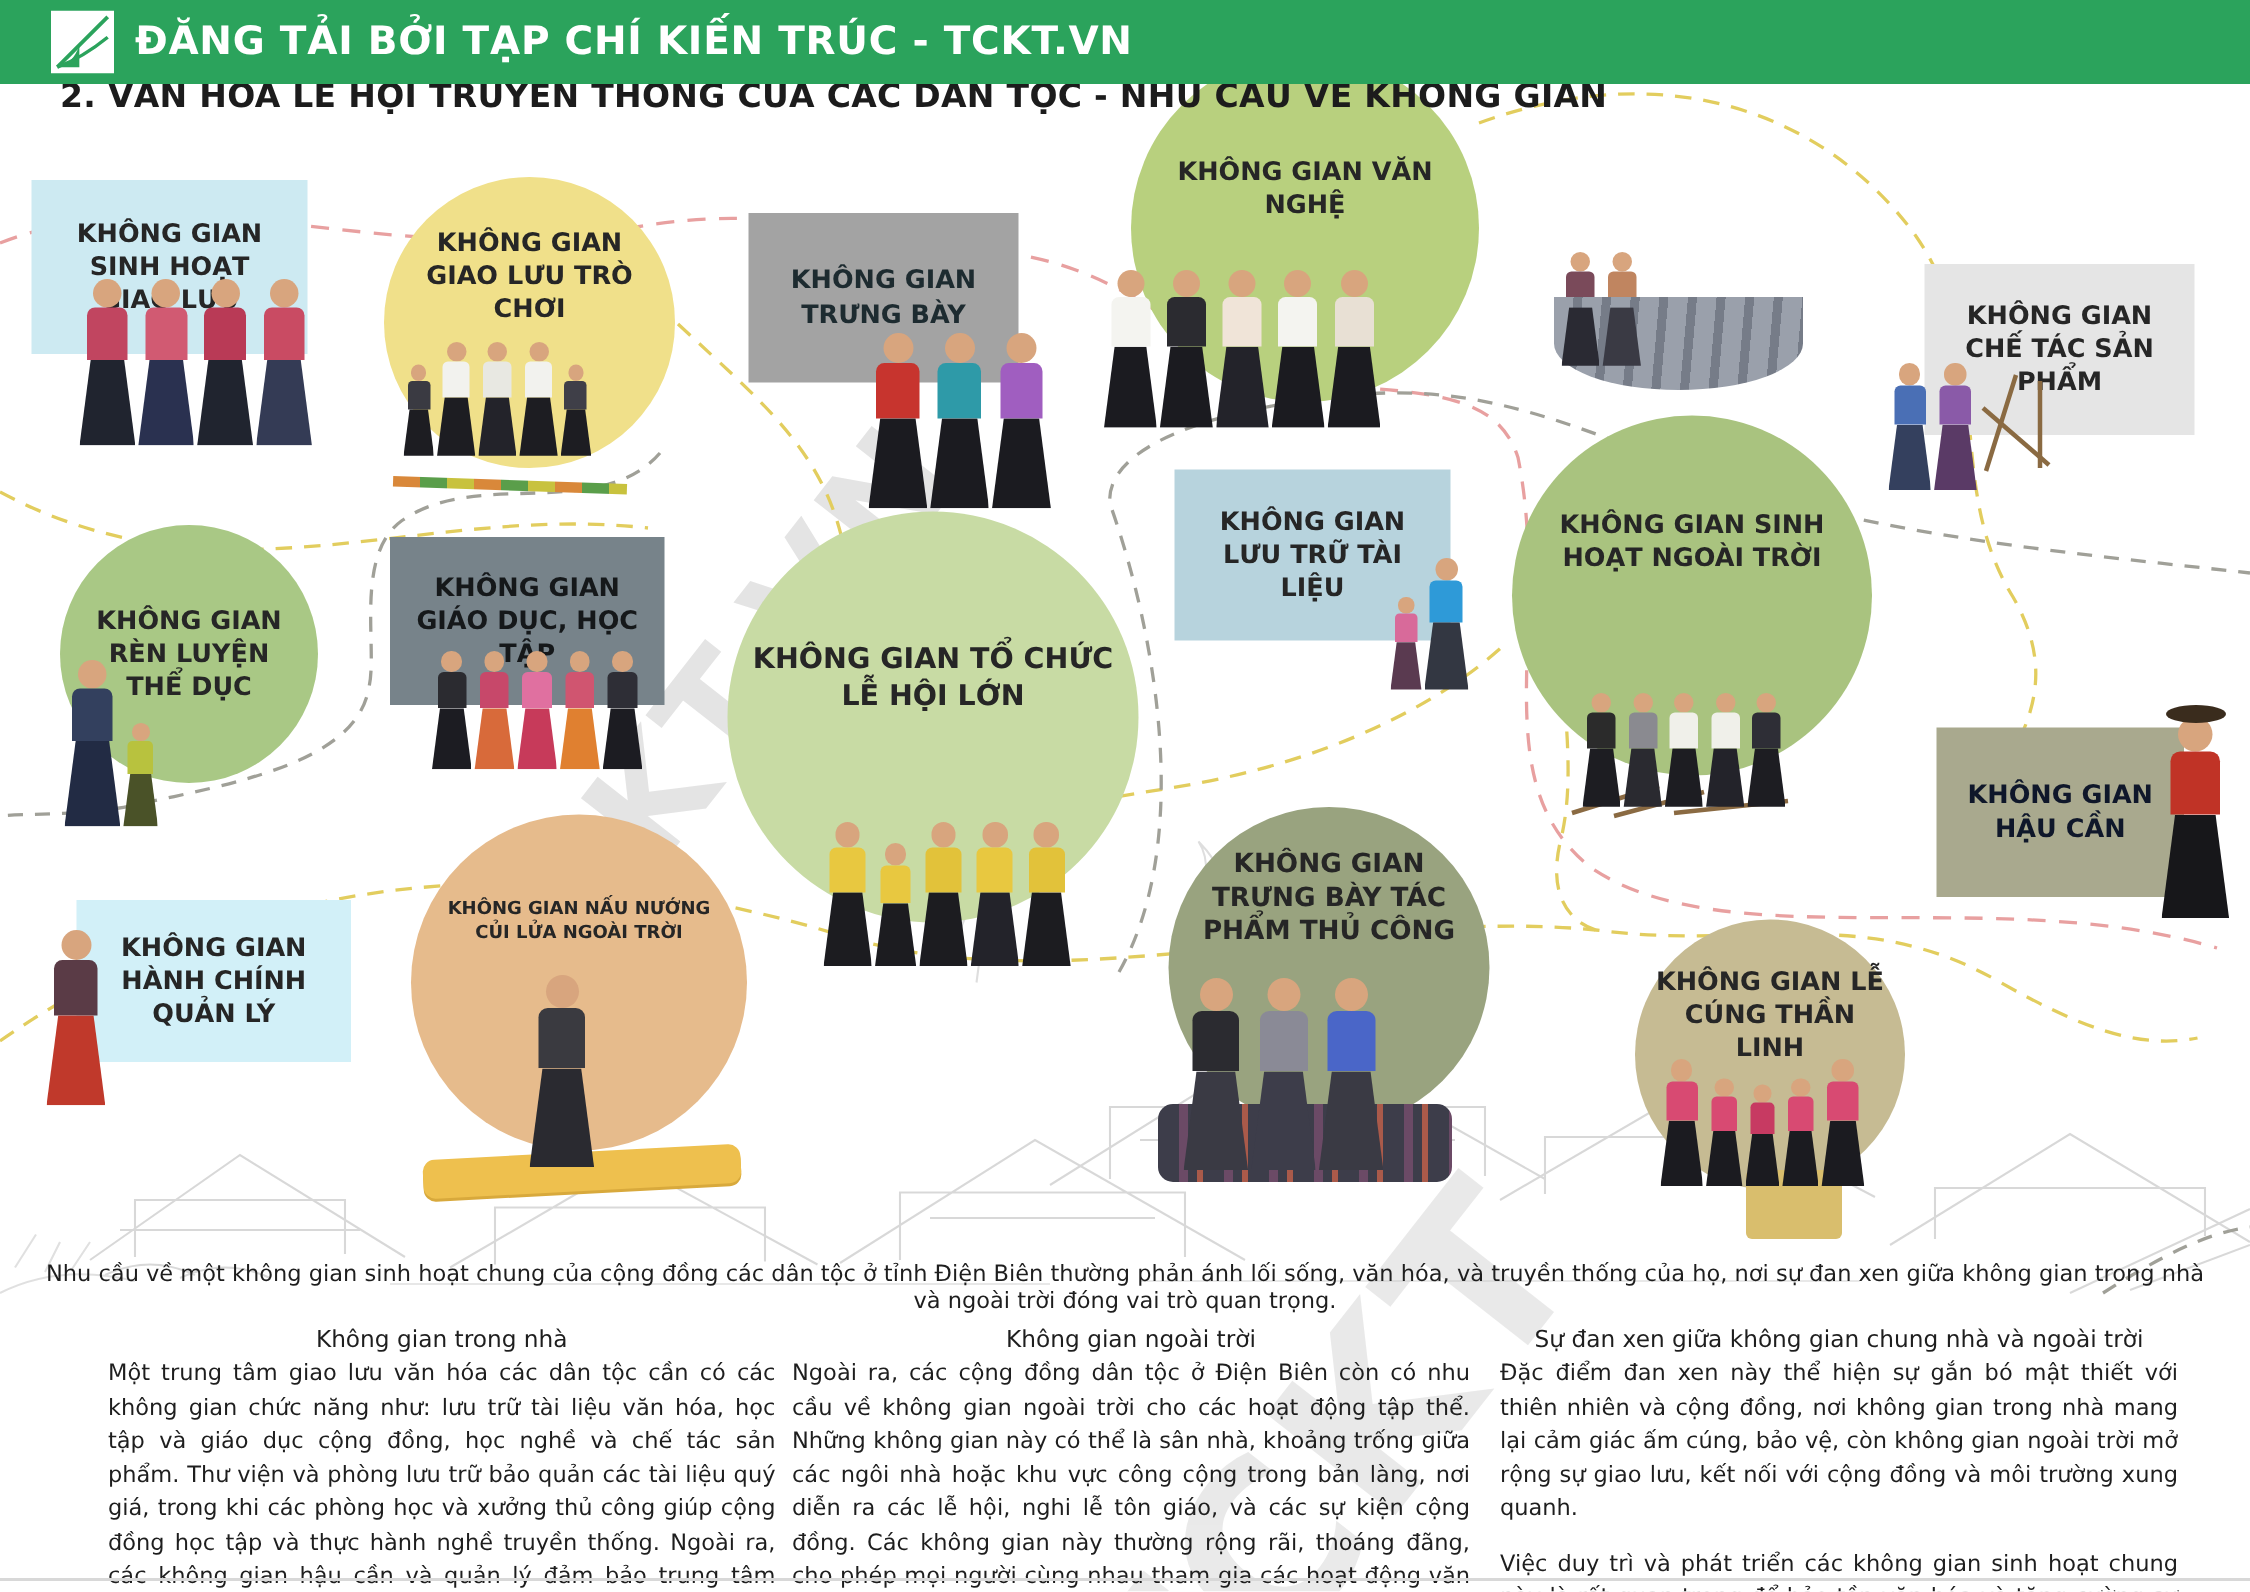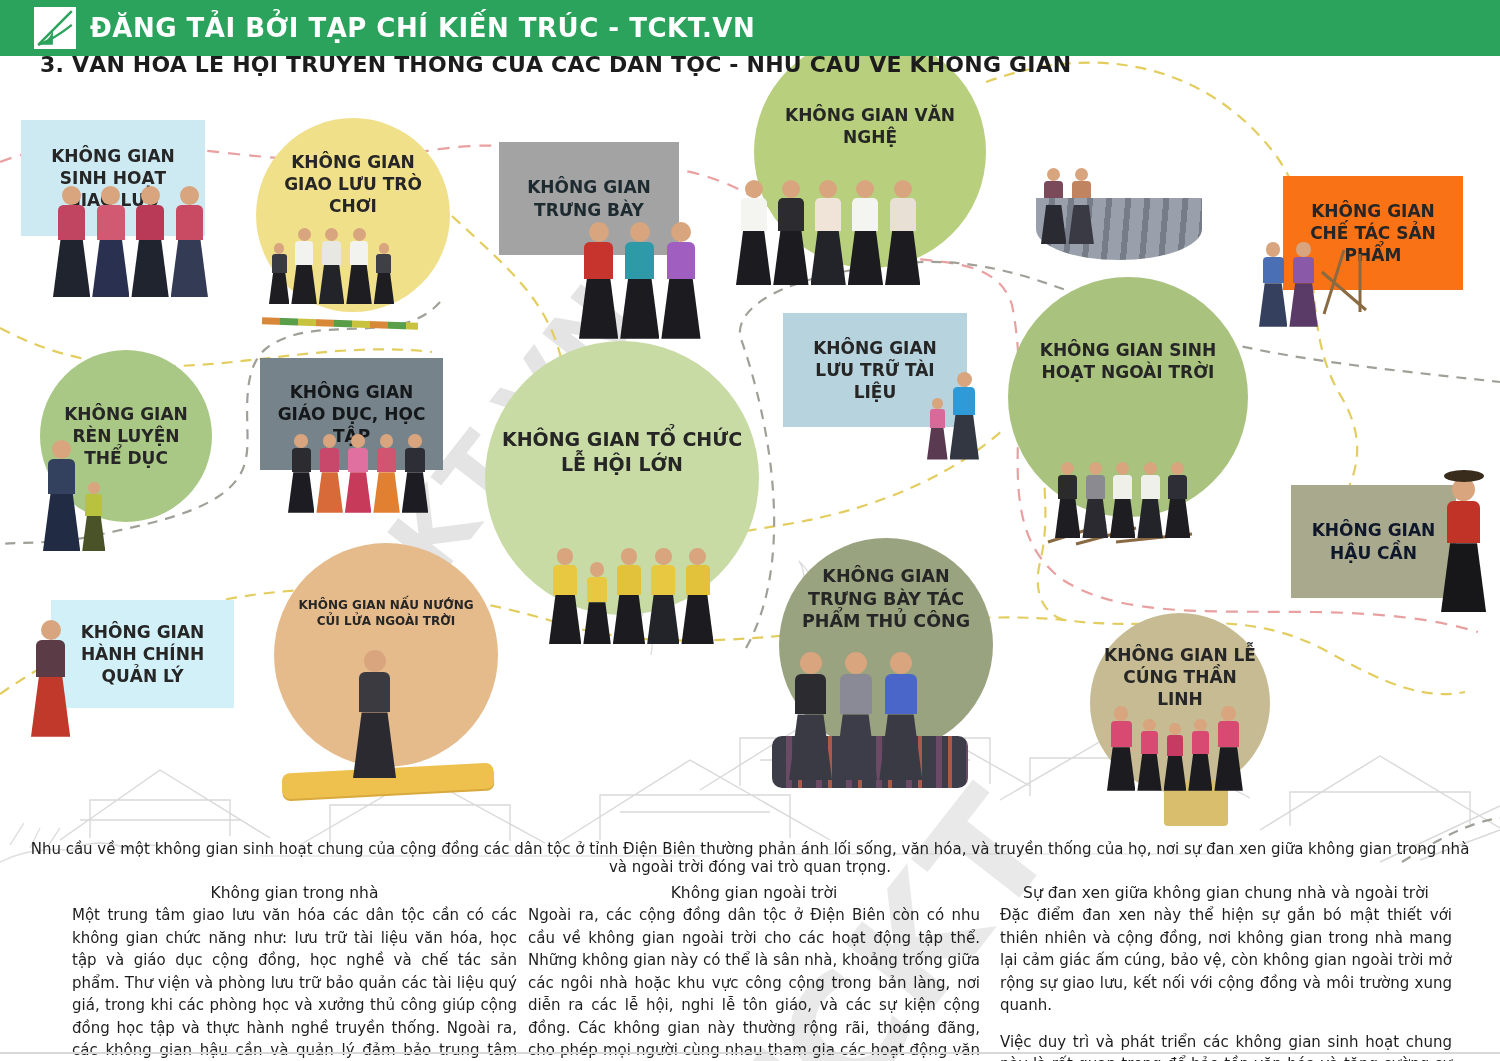--- a/index.html
+++ b/index.html
@@ -26,21 +26,21 @@
   
   .bubble{position:absolute;z-index:3;display:flex;align-items:center;justify-content:center;
           text-align:center;font-weight:bold;color:#262626;font-size:17px;line-height:1.3;
           padding:8px 14px;box-sizing:border-box;}
   #b1{left:21px;top:120px;width:184px;height:116px;background:#cdeaf2;}
   #b2{left:256px;top:118px;width:194px;height:194px;background:#f0e08a;border-radius:50%;padding-bottom:70px;}
   #b3{left:499px;top:142px;width:180px;height:113px;background:#a3a3a3;color:#1d2b30;}
   #b4{left:754px;top:36px;width:232px;height:232px;background:#b8d07e;border-radius:50%;padding-bottom:60px;}
   #b5{left:1016px;top:48px;width:196px;height:196px;background:#7fa053;border-radius:50%;
       color:#1f2a14;font-size:16.5px;padding:0 20px 50px 20px;}
-  #b6{left:1283px;top:176px;width:180px;height:114px;background:#f97316;}
+  #b6{left:1283px;top:176px;width:180px;height:114px;background:#e5e5e5;}
   #b7{left:40px;top:350px;width:172px;height:172px;background:#a9c885;border-radius:50%;}
   #b8{left:260px;top:358px;width:183px;height:112px;background:#77838a;color:#15181a;}
   #b9{left:783px;top:313px;width:184px;height:114px;background:#b7d3dd;}
   #b10{left:1008px;top:277px;width:240px;height:240px;background:#a9c37f;border-radius:50%;padding-bottom:80px;}
   #b11{left:485px;top:341px;width:274px;height:274px;background:#c8dba4;border-radius:50%;
        font-size:19px;padding-bottom:60px;}
   #b12{left:1291px;top:485px;width:165px;height:113px;background:#a9a98e;color:#0f172a;}
   #b13{left:51px;top:600px;width:183px;height:108px;background:#d2f0f8;}
   #b14{left:274px;top:543px;width:224px;height:224px;background:#e6bb8c;border-radius:50%;
        font-size:12px;padding-bottom:90px;}
@@ -136,21 +136,21 @@
   <div class="header">
     <svg class="logo" viewBox="0 0 40 40">
       <rect x="0" y="0" width="40" height="40" fill="#ffffff"></rect>
       <path d="M4,36 L36,4" stroke="#2ba35c" stroke-width="2.4" fill="none"></path>
       <path d="M4,36 Q20,30 36,17" stroke="#2ba35c" stroke-width="2.2" fill="none"></path>
       <path d="M4,36 Q14,34 18,22 L18,36 Z" fill="#2ba35c"></path>
     </svg>
     <div class="header-title">ĐĂNG TẢI BỞI TẠP CHÍ KIẾN TRÚC - TCKT.VN</div>
   </div>
 
-  <div class="page-title">3.  VĂN HÓA LỄ HỘI TRUYỀN THỐNG CỦA CÁC DÂN TỘC - NHU CẦU VỀ KHÔNG GIAN</div>
+  <div class="page-title">2.  VĂN HÓA LỄ HỘI TRUYỀN THỐNG CỦA CÁC DÂN TỘC - NHU CẦU VỀ KHÔNG GIAN</div>
 
   <div class="bubble" id="b1">KHÔNG GIAN SINH HOẠT GIAO LƯU</div>
   <div class="bubble" id="b2">KHÔNG GIAN GIAO LƯU TRÒ CHƠI</div>
   <div class="bubble" id="b3">KHÔNG GIAN TRƯNG BÀY</div>
   <div class="bubble" id="b4">KHÔNG GIAN VĂN NGHỆ</div>
   <div class="bubble" id="b6">KHÔNG GIAN CHẾ TÁC SẢN PHẨM</div>
   <div class="bubble" id="b7">KHÔNG GIAN RÈN LUYỆN THỂ DỤC</div>
   <div class="bubble" id="b8">KHÔNG GIAN GIÁO DỤC, HỌC TẬP</div>
   <div class="bubble" id="b9">KHÔNG GIAN LƯU TRỮ TÀI LIỆU</div>
   <div class="bubble" id="b10">KHÔNG GIAN SINH HOẠT NGOÀI TRỜI</div>

